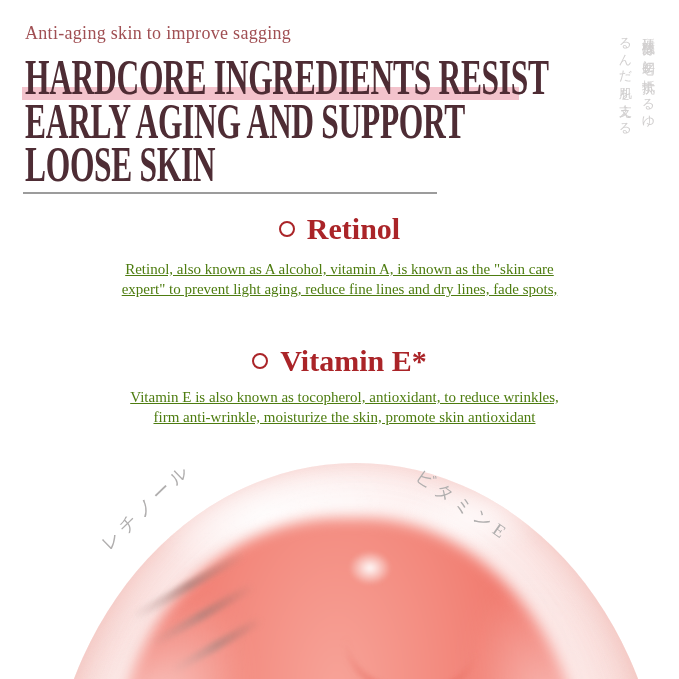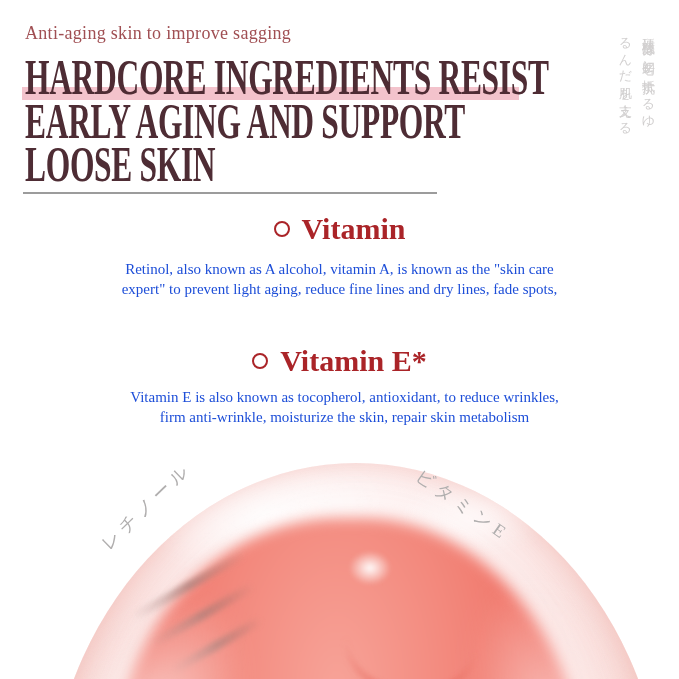--- a/index.html
+++ b/index.html
@@ -25,21 +25,21 @@
   .v-col{display:block;margin-left:5px;}
 
   
   .ingredient{position:absolute;left:0;width:679px;text-align:center;}
   .ing-1{top:212px;}
   .ing-2{top:344px;}
   .ing-heading{font-size:30px;line-height:34px;font-weight:bold;color:#aa2428;}
   .bullet{display:inline-block;width:16px;height:16px;border:2.5px solid #aa2428;
           border-radius:50%;margin-right:12px;vertical-align:2px;box-sizing:border-box;
           overflow:hidden;color:transparent;font-size:2px;}
-  .ing-body{margin-top:13px;color:#1d4ed8;font-size:15px;}
+  .ing-body{margin-top:13px;color:#4d7c0f;font-size:15px;text-decoration:underline;}
   .ing-2 .ing-body{margin-top:9px;margin-left:10px;}
   .body-line{display:block;height:20px;line-height:20px;white-space:nowrap;}
 
   
   .watermark{position:absolute;color:#b0aeae;font-size:18px;letter-spacing:5px;
              white-space:nowrap;z-index:6;}
   .wm-left{left:88px;top:494px;transform:rotate(-44deg);}
   .wm-right{left:408px;top:493px;transform:rotate(35deg);}
 
   
@@ -93,35 +93,35 @@
 
   <div class="divider"></div>
 
   <div class="vertical-note">
     <span class="v-col">硬核成分は初老に抵抗するゆ</span>
     <span class="v-col">るんだ肌を支える</span>
   </div>
 
   <section class="ingredient ing-1">
     <div class="ing-heading">
-      <span class="bullet">○</span><span>Vitamin</span>
+      <span class="bullet">○</span><span>Retinol</span>
     </div>
     <div class="ing-body">
       <span class="body-line">Retinol, also known as A alcohol, vitamin A, is known as the "skin care</span>
       <span class="body-line">expert" to prevent light aging, reduce fine lines and dry lines, fade spots,</span>
     </div>
   </section>
 
   <section class="ingredient ing-2">
     <div class="ing-heading">
       <span class="bullet">○</span><span>Vitamin E*</span>
     </div>
     <div class="ing-body">
       <span class="body-line">Vitamin E is also known as tocopherol, antioxidant, to reduce wrinkles,</span>
-      <span class="body-line">firm anti-wrinkle, moisturize the skin, repair skin metabolism</span>
+      <span class="body-line">firm anti-wrinkle, moisturize the skin, promote skin antioxidant</span>
     </div>
   </section>
 
   <div class="blob">
     <div class="blob-shell">
       <div class="blob-layer clear-bubble-1"></div>
       <div class="blob-layer clear-bubble-2"></div>
       <div class="blob-layer blob-core"></div>
 
       <div class="blob-layer core-crease"></div>

